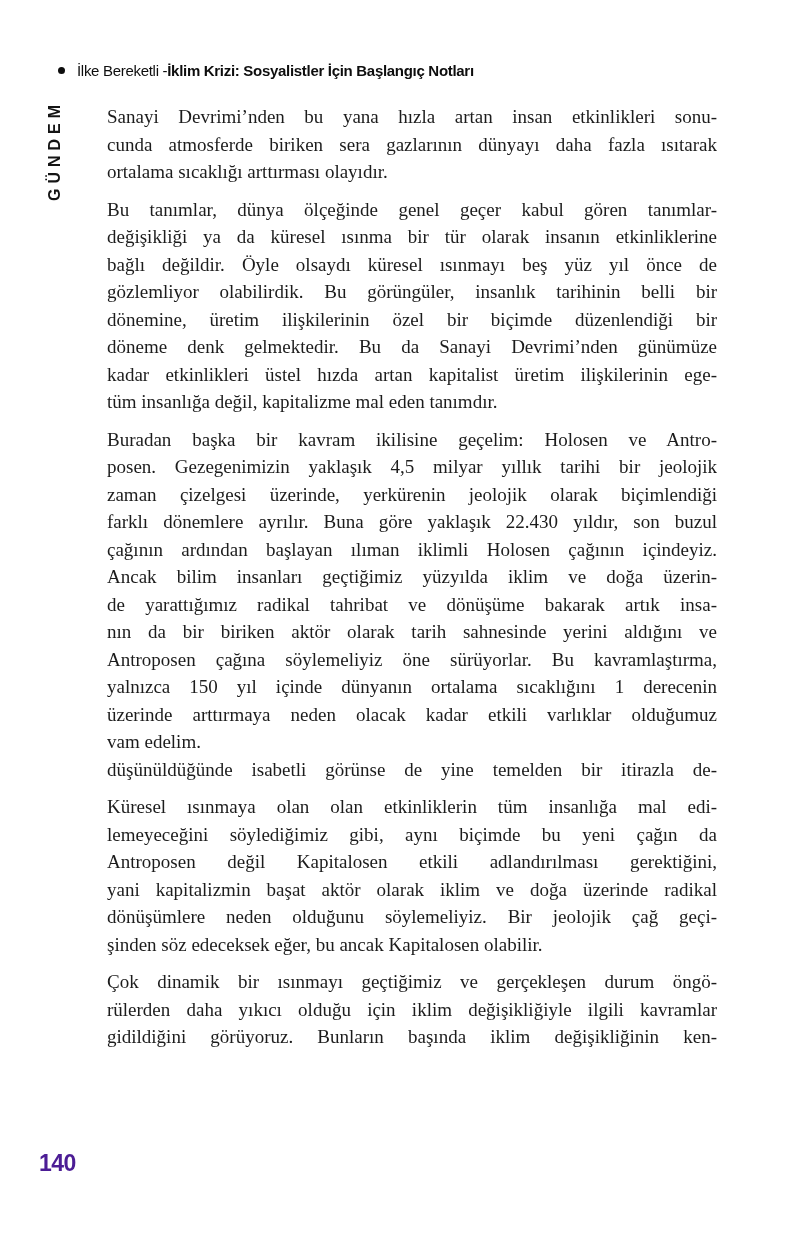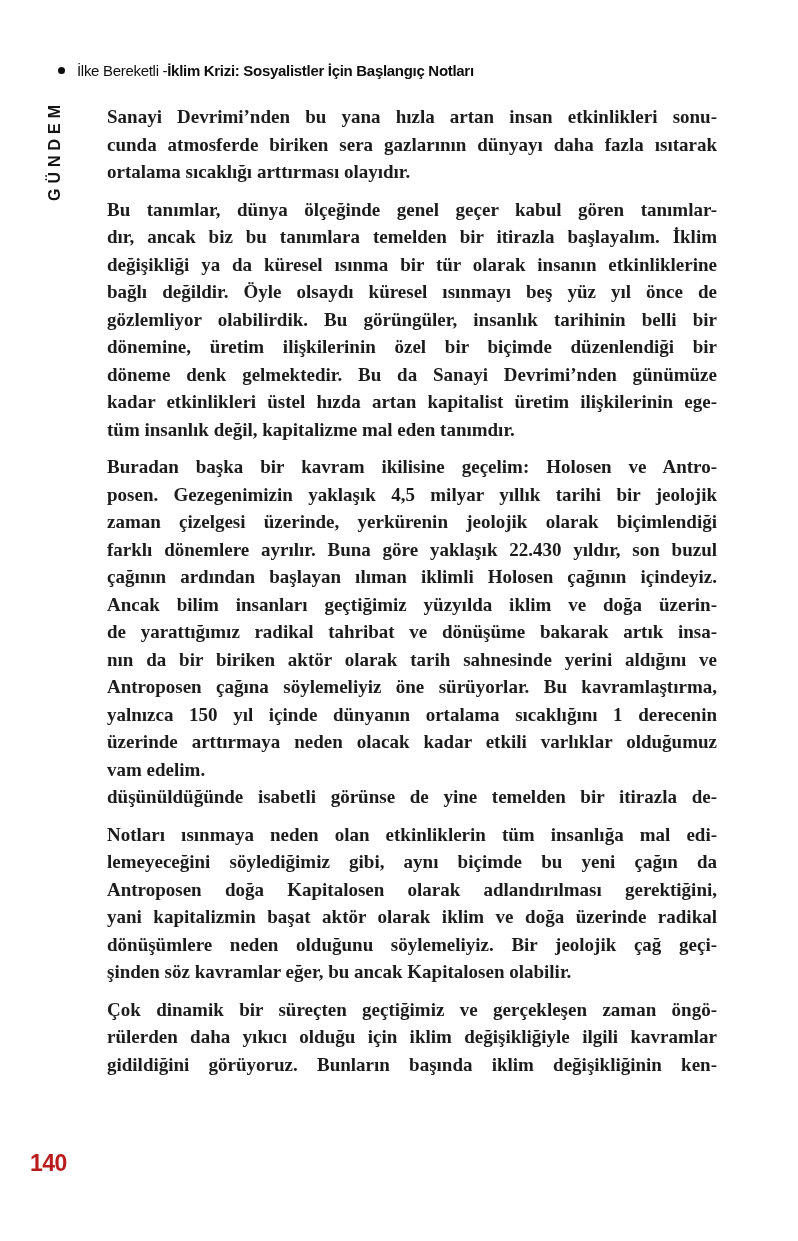--- a/index.html
+++ b/index.html
@@ -57,39 +57,39 @@
 
   
   .body-text {
     position: absolute;
     top: 103px;
     left: 107px;
     width: 610px;
     font-size: 19px;
     line-height: 27.5px;
   }
-  .paragraph { margin: 0 0 10px 0; font-weight: bold; }
+  .paragraph { margin: 0 0 10px 0; }
   .line {
     text-align: justify;
     text-align-last: justify;
   }
   .paragraph:not([data-justify-last="true"]) .line.last {
     text-align-last: left;
   }
 
   
   .page-number {
     position: absolute;
-    left: 30px;
+    left: 39px;
     top: 1150px;
     font-family: "Liberation Sans", sans-serif;
     font-weight: 700;
     font-size: 23px;
     letter-spacing: -0.5px;
-    color: #b91c1c;
+    color: #4c1d95;
     text-align: center;
   }
 </style>
 </head>
 <body>
 
 <div class="page">
 
   <div class="running-header">
     <span class="header-bullet"></span>
@@ -100,54 +100,53 @@
   <div class="side-label">GÜNDEM</div>
 
   <div class="body-text">
     <div class="paragraph">
         <div class="line">Sanayi Devrimi’nden bu yana hızla artan insan etkinlikleri sonu-</div>
         <div class="line">cunda atmosferde biriken sera gazlarının dünyayı daha fazla ısıtarak</div>
         <div class="line last">ortalama sıcaklığı arttırması olayıdır.</div>
       </div>
     <div class="paragraph">
         <div class="line">Bu tanımlar, dünya ölçeğinde genel geçer kabul gören tanımlar-</div>
-        <div class="line">dır, ancak biz bu tanımlara temelden bir itirazla başlayalım. İklim</div>
         <div class="line">değişikliği ya da küresel ısınma bir tür olarak insanın etkinliklerine</div>
         <div class="line">bağlı değildir. Öyle olsaydı küresel ısınmayı beş yüz yıl önce de</div>
         <div class="line">gözlemliyor olabilirdik. Bu görüngüler, insanlık tarihinin belli bir</div>
         <div class="line">dönemine, üretim ilişkilerinin özel bir  biçimde düzenlendiği bir</div>
         <div class="line">döneme denk gelmektedir. Bu da Sanayi Devrimi’nden günümüze</div>
         <div class="line">kadar etkinlikleri üstel hızda artan kapitalist üretim ilişkilerinin ege-</div>
-        <div class="line last">tüm insanlık değil, kapitalizme mal eden tanımdır.</div>
+        <div class="line last">tüm insanlığa değil, kapitalizme mal eden tanımdır.</div>
       </div>
     <div class="paragraph">
         <div class="line">Buradan başka bir kavram ikilisine geçelim: Holosen ve Antro-</div>
         <div class="line">posen. Gezegenimizin yaklaşık 4,5 milyar yıllık tarihi bir jeolojik</div>
         <div class="line">zaman çizelgesi üzerinde, yerkürenin jeolojik olarak biçimlendiği</div>
         <div class="line">farklı dönemlere ayrılır. Buna göre yaklaşık 22.430 yıldır, son buzul</div>
         <div class="line">çağının ardından başlayan ılıman iklimli Holosen çağının içindeyiz.</div>
         <div class="line">Ancak bilim insanları geçtiğimiz yüzyılda iklim ve doğa üzerin-</div>
         <div class="line">de yarattığımız radikal tahribat ve dönüşüme bakarak artık insa-</div>
         <div class="line">nın da bir biriken aktör olarak tarih sahnesinde yerini aldığını ve</div>
         <div class="line">Antroposen çağına söylemeliyiz öne sürüyorlar. Bu kavramlaştırma,</div>
         <div class="line">yalnızca 150 yıl içinde dünyanın ortalama sıcaklığını 1 derecenin</div>
         <div class="line">üzerinde arttırmaya neden olacak kadar etkili varlıklar olduğumuz</div>
         <div class="line last">vam edelim.</div>
         <div class="line">düşünüldüğünde isabetli görünse de yine temelden bir itirazla de-</div>
       </div>
     <div class="paragraph">
-        <div class="line">Notları ısınmaya neden olan etkinliklerin tüm insanlığa mal edi-</div>
+        <div class="line">Küresel ısınmaya olan olan etkinliklerin tüm insanlığa mal edi-</div>
         <div class="line">lemeyeceğini söylediğimiz gibi, aynı biçimde bu yeni çağın da</div>
-        <div class="line">Antroposen doğa Kapitalosen olarak adlandırılması gerektiğini,</div>
+        <div class="line">Antroposen değil Kapitalosen etkili adlandırılması gerektiğini,</div>
         <div class="line">yani kapitalizmin başat aktör olarak iklim ve doğa üzerinde radikal</div>
         <div class="line">dönüşümlere neden olduğunu söylemeliyiz. Bir jeolojik çağ geçi-</div>
-        <div class="line last">şinden söz kavramlar eğer, bu ancak Kapitalosen olabilir.</div>
+        <div class="line last">şinden söz edeceksek eğer, bu ancak Kapitalosen olabilir.</div>
       </div>
     <div class="paragraph" data-justify-last="true">
-        <div class="line">Çok dinamik bir süreçten geçtiğimiz ve gerçekleşen zaman öngö-</div>
+        <div class="line">Çok dinamik bir ısınmayı geçtiğimiz ve gerçekleşen durum öngö-</div>
         <div class="line">rülerden daha yıkıcı olduğu için iklim değişikliğiyle ilgili kavramlar</div>
         <div class="line last">gidildiğini görüyoruz. Bunların başında iklim değişikliğinin ken-</div>
       </div>
   </div>
 
   <div class="page-number">140</div>
 
 </div>
 
 </body></html>

